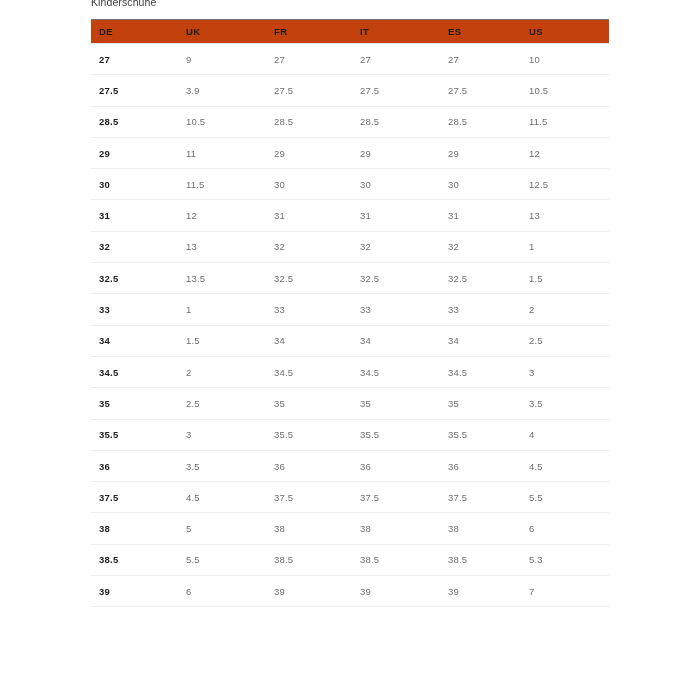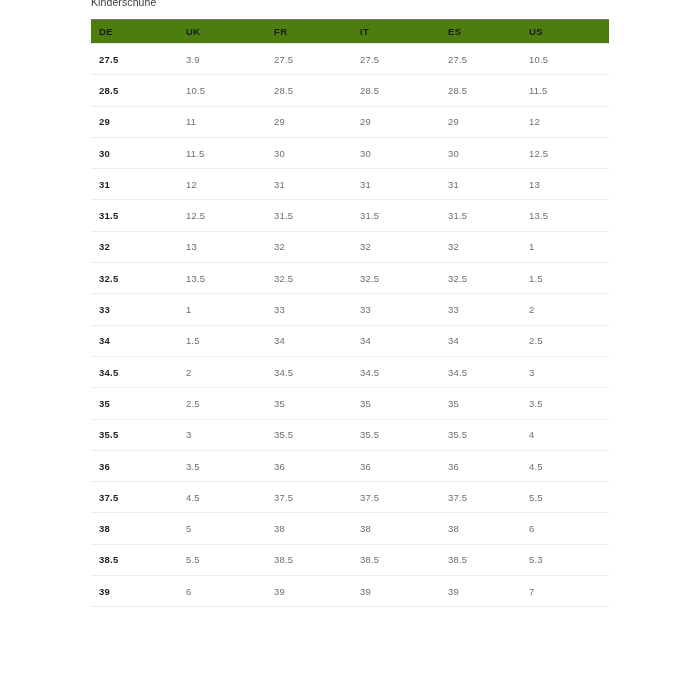--- a/index.html
+++ b/index.html
@@ -61,21 +61,21 @@
   table.size-table thead th {
     height: 23px;
     padding: 0 0 0 8px;
     text-align: left;
     vertical-align: middle;
     font-size: 9.5px;
     font-weight: 700;
     color: #1c1c1c;
     letter-spacing: 0.35px;
     border-bottom: 1px solid #e6e6e6;
-    background: #4d7c0f;
+    background: #c2410c;
     white-space: nowrap;
   }
 
   table.size-table tbody td {
     height: 30.3px;
     padding: 0 0 0 8px;
     text-align: left;
     vertical-align: middle;
     font-size: 9.5px;
     color: #6f6f6f;
@@ -115,20 +115,28 @@
             <th>DE</th>
             <th>UK</th>
             <th>FR</th>
             <th>IT</th>
             <th>ES</th>
             <th>US</th>
           </tr>
       </thead>
       <tbody id="table-body">
           <tr>
+            <td class="de-cell">27</td>
+            <td>9</td>
+            <td>27</td>
+            <td>27</td>
+            <td>27</td>
+            <td>10</td>
+          </tr>
+          <tr>
             <td class="de-cell">27.5</td>
             <td>3.9</td>
             <td>27.5</td>
             <td>27.5</td>
             <td>27.5</td>
             <td>10.5</td>
           </tr>
           <tr>
             <td class="de-cell">28.5</td>
             <td>10.5</td>
@@ -155,28 +163,20 @@
           </tr>
           <tr>
             <td class="de-cell">31</td>
             <td>12</td>
             <td>31</td>
             <td>31</td>
             <td>31</td>
             <td>13</td>
           </tr>
           <tr>
-            <td class="de-cell">31.5</td>
-            <td>12.5</td>
-            <td>31.5</td>
-            <td>31.5</td>
-            <td>31.5</td>
-            <td>13.5</td>
-          </tr>
-          <tr>
             <td class="de-cell">32</td>
             <td>13</td>
             <td>32</td>
             <td>32</td>
             <td>32</td>
             <td>1</td>
           </tr>
           <tr>
             <td class="de-cell">32.5</td>
             <td>13.5</td>

